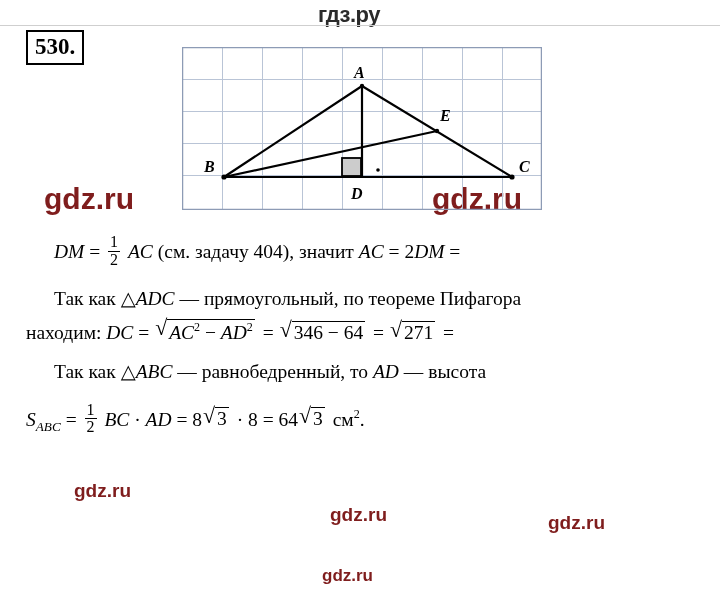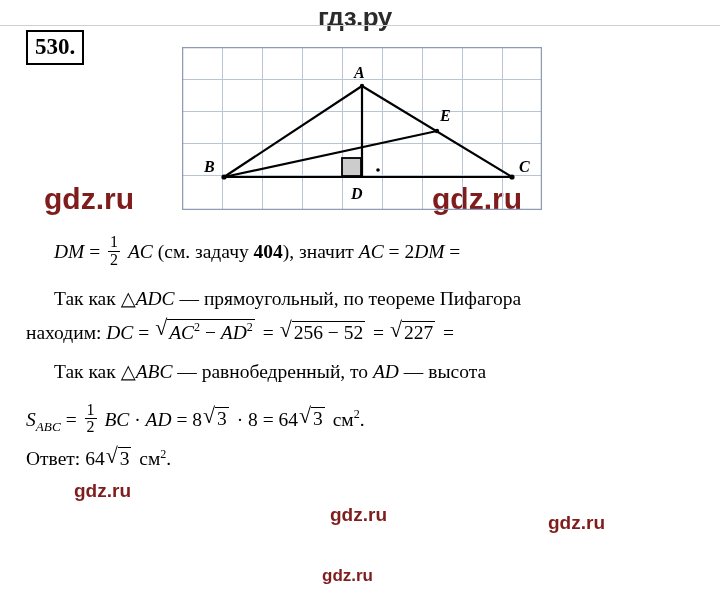--- a/index.html
+++ b/index.html
@@ -13,21 +13,21 @@
     font-family: "Liberation Serif", serif;
     color: #000000;
     position: relative;
     overflow: hidden;
   }
   .site-logo {
     position: absolute;
     top: 2px;
     left: 318px;
     font-family: "Liberation Sans", sans-serif;
-    font-size: 26px;
+    font-size: 22px;
     font-weight: bold;
     letter-spacing: -0.5px;
     color: #2b2b2b;
   }
   .topbar {
     position: absolute;
     top: 25px;
     left: 0;
     width: 720px;
     height: 1px;
@@ -80,21 +80,21 @@
   }
   .line {
     font-size: 19.5px;
     line-height: 1.0;
     margin-bottom: 11px;
     white-space: nowrap;
   }
   .para { margin-top: 20px; }
   .indent { padding-left: 28px; }
   em, .it { font-style: italic; }
-  .bold { font-weight: bold; }
+  .bold { font-weight: normal; }
 
   
   .frac {
     display: inline-block;
     vertical-align: -0.45em;
     text-align: center;
     font-size: 16px;
     line-height: 1.05;
     margin: 0 3px;
   }
@@ -216,23 +216,23 @@
     <span>—</span>
     <span>прямоугольный, по теореме Пифагора</span>
   </div>
 
   <div class="line">
     <span>находим:</span>
     <em>DC</em>
     <span>=</span>
     <span class="rad"><span class="bar"><em>AC</em><sup class="exp">2</sup> <span>−</span> <em>AD</em><sup class="exp">2</sup></span></span>
     <span>=</span>
-    <span class="rad"><span class="bar">256 − 52</span></span>
-    <span>=</span>
-    <span class="rad"><span class="bar">227</span></span>
+    <span class="rad"><span class="bar">346 − 64</span></span>
+    <span>=</span>
+    <span class="rad"><span class="bar">271</span></span>
     <span>=</span>
   </div>
 
 
   <div class="line indent para">
     <span>Так как</span>
     <span class="tri">△</span><em>ABC</em>
     <span>—</span>
     <span>равнобедренный, то</span>
     <em>AD</em>
@@ -250,18 +250,14 @@
     </span>
     <em>BC</em>
     <span>·</span>
     <em>AD</em>
     <span>= 8</span><span class="rad"><span class="bar">3</span></span>
     <span>· 8</span>
     <span>= 64</span><span class="rad"><span class="bar">3</span></span>
     <span>см</span><sup class="exp">2</sup><span>.</span>
   </div>
 
-  <div class="line">
-    <span>Ответ: 64</span><span class="rad"><span class="bar">3</span></span>
-    <span>см</span><sup class="exp">2</sup><span>.</span>
-  </div>
 
 </div>
 
 </body></html>

